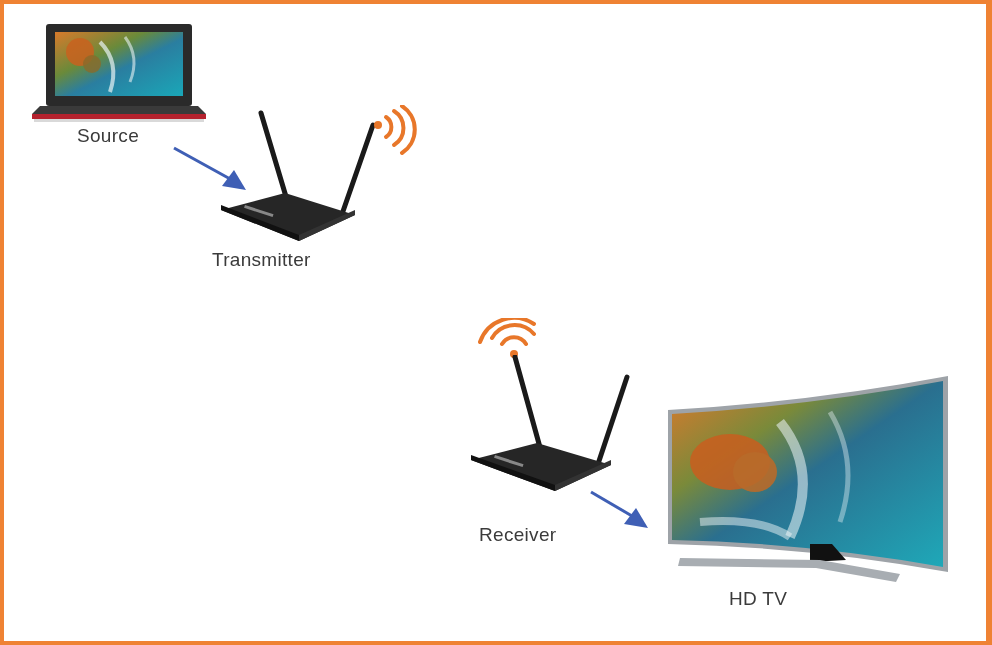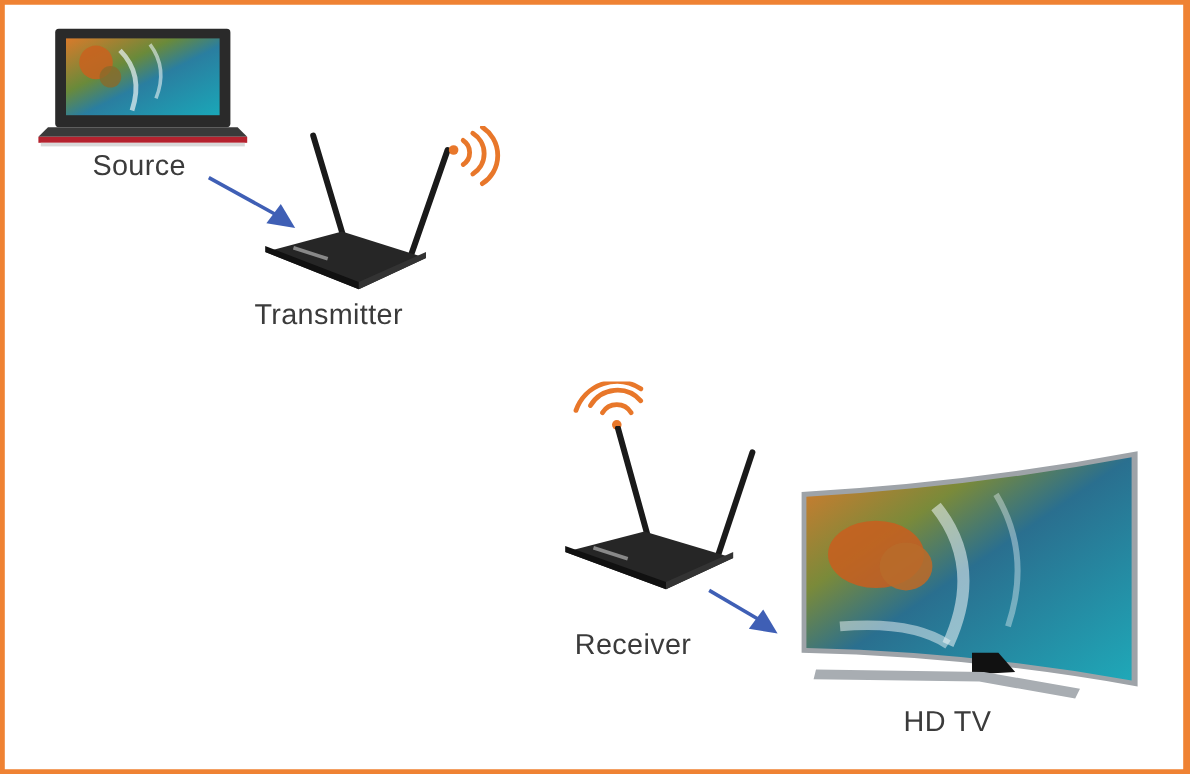--- a/index.html
+++ b/index.html
@@ -1,18 +1,18 @@
 <!DOCTYPE html>
 <html><head>
 <meta charset="utf-8">
 <style>
   html,body{margin:0;padding:0;background:#fff;}
   body{width:992px;height:645px;position:relative;overflow:hidden;font-family:"Liberation Sans",sans-serif;}
   .frame{position:absolute;left:0;top:0;width:992px;height:645px;box-sizing:border-box;border:4px solid #ef8233;border-right-width:6px;border-bottom-width:4px;}
-  .label{position:absolute;font-size:24px;color:#3b3b3b;letter-spacing:0.3px;}
+  .label{position:absolute;font-size:19px;color:#3b3b3b;letter-spacing:0.3px;}
   .abs{position:absolute;}
 </style>
 </head>
 <body>
 
 <div class="frame"></div>
 
 <svg class="abs" style="left:30px;top:22px" width="180" height="105">
   <defs>
     <linearGradient id="scr1" x1="0" y1="0" x2="1" y2="1">
@@ -88,13 +88,13 @@
   <path d="M8 38 Q150 30 288 4 L288 200 Q150 175 8 172 Z" fill="#9ea3a8"></path>
   <path d="M12 42 Q150 34 283 9 L283 195 Q150 171 12 168 Z" fill="url(#scr2)"></path>
   <ellipse cx="70" cy="90" rx="40" ry="28" fill="#c95e1f" opacity="0.85"></ellipse>
   <ellipse cx="95" cy="100" rx="22" ry="20" fill="#b86a2a" opacity="0.9"></ellipse>
   <path d="M120 50 Q160 100 130 165" stroke="#eef5f7" stroke-width="10" fill="none" opacity="0.55"></path>
   <path d="M40 150 Q100 145 130 165" stroke="#eef5f7" stroke-width="8" fill="none" opacity="0.5"></path>
   <path d="M170 40 Q200 90 180 150" stroke="#eef5f7" stroke-width="5" fill="none" opacity="0.4"></path>
   <polygon points="150,172 172,172 186,188 150,190" fill="#111"></polygon>
   <polygon points="20,186 160,188 240,202 236,210 156,196 18,194" fill="#a8adb2"></polygon>
 </svg>
-<div class="label" style="left:753px;top:588px">HD TV</div>
+<div class="label" style="left:729px;top:588px">HD TV</div>
 
 </body></html>

